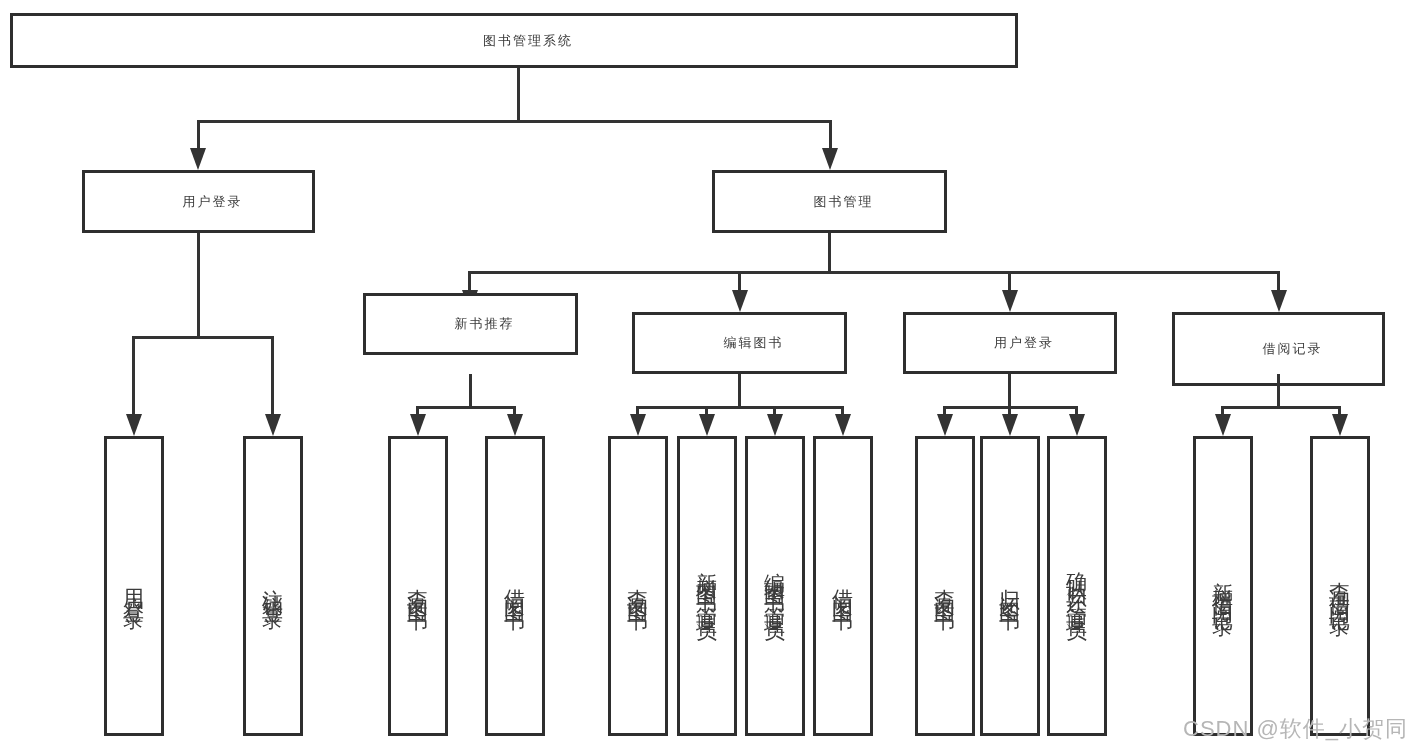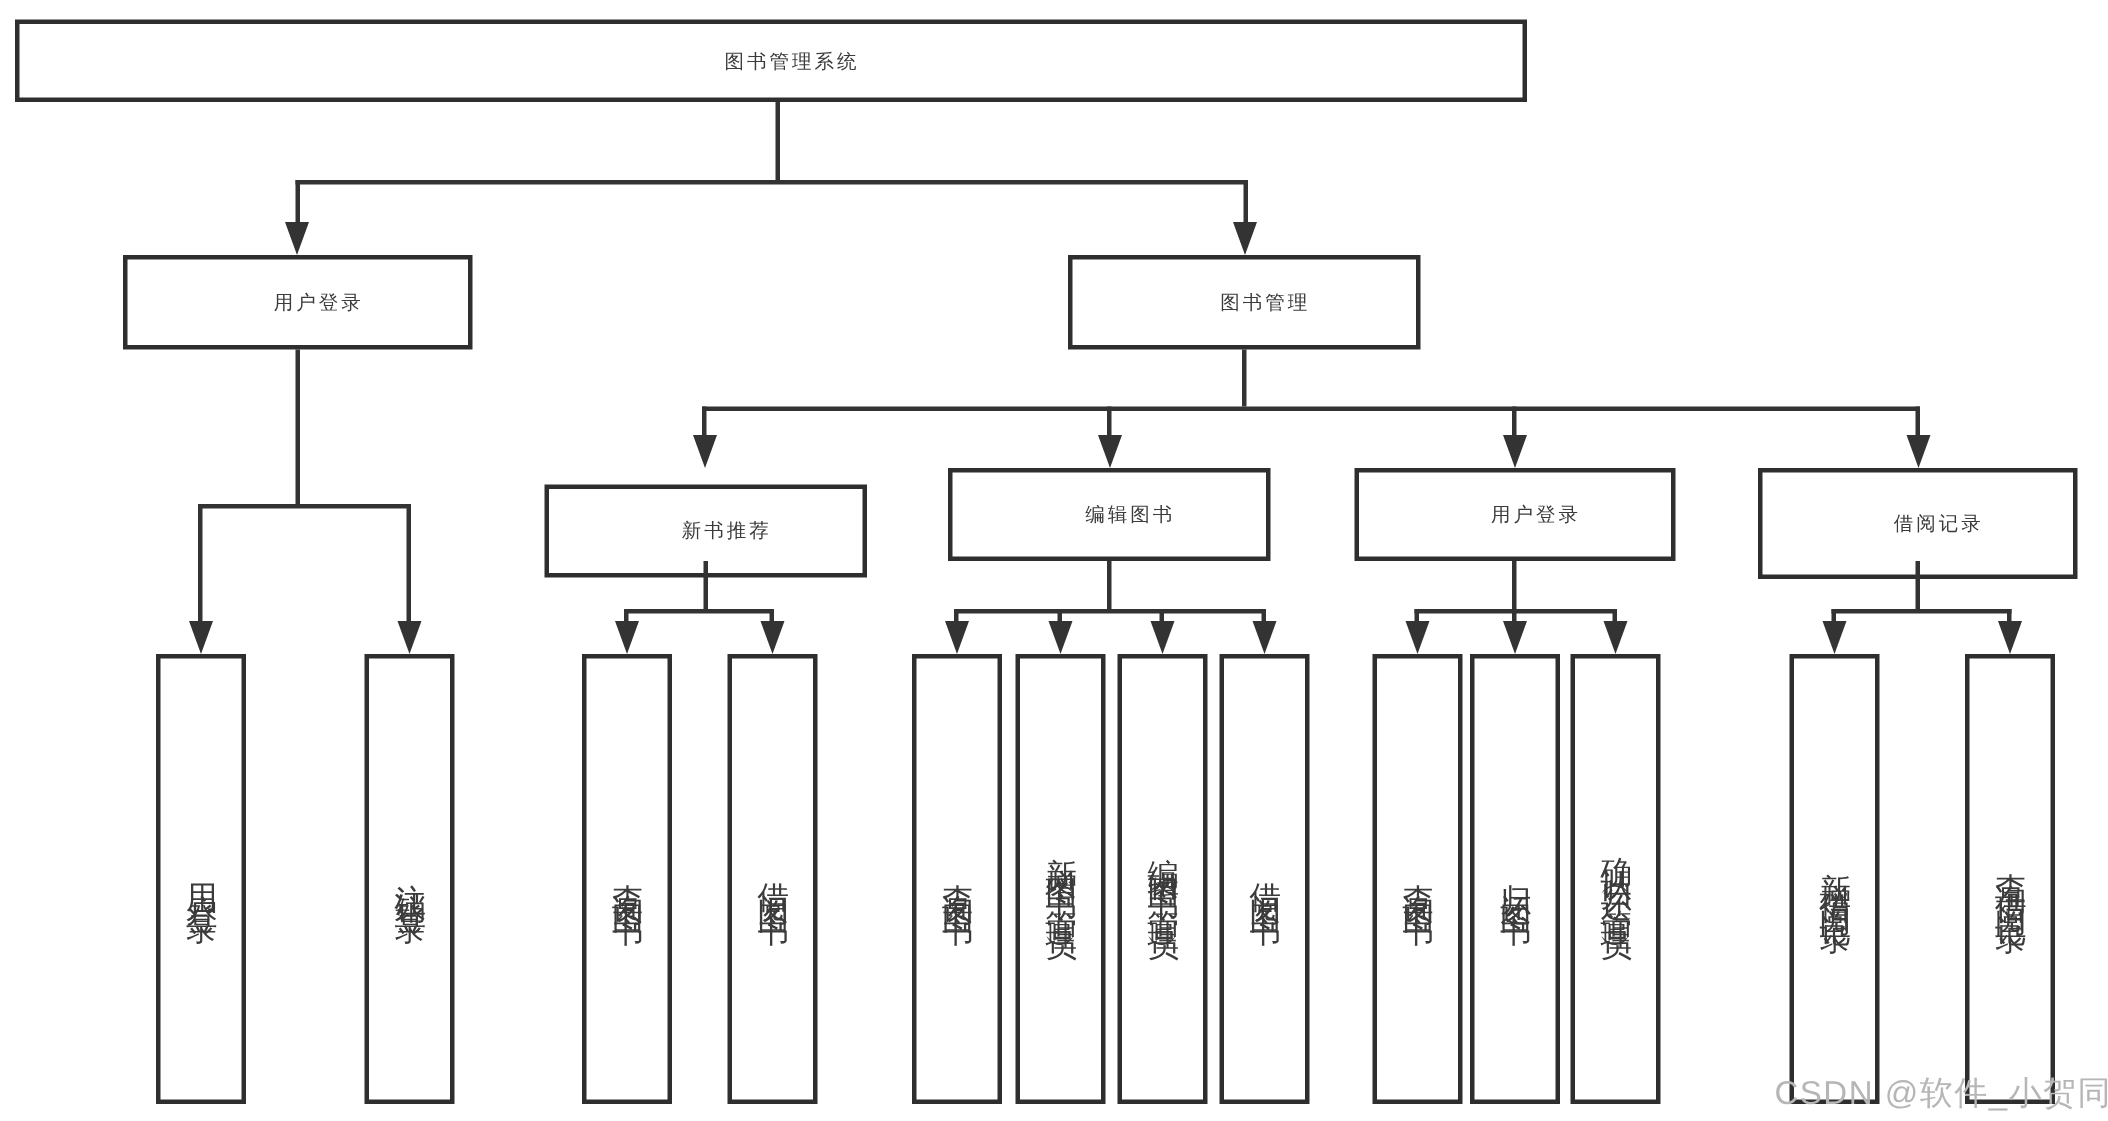--- a/index.html
+++ b/index.html
@@ -54,21 +54,21 @@
   <div class="hl" style="left:468px;top:271px;width:812px"></div>
   <div class="vl" style="left:468px;top:271px;height:21px"></div>
   <div class="ar" style="left:462px;top:290px"></div>
   <div class="vl" style="left:738px;top:271px;height:21px"></div>
   <div class="ar" style="left:732px;top:290px"></div>
   <div class="vl" style="left:1008px;top:271px;height:21px"></div>
   <div class="ar" style="left:1002px;top:290px"></div>
   <div class="vl" style="left:1277px;top:271px;height:21px"></div>
   <div class="ar" style="left:1271px;top:290px"></div>
 
-  <div class="node h-node" style="left:363px;top:323px;width:215px;height:62px">新书推荐</div>
+  <div class="node h-node" style="left:363px;top:293px;width:215px;height:62px">新书推荐</div>
   <div class="node h-node" style="left:632px;top:312px;width:215px;height:62px">编辑图书</div>
   <div class="node h-node" style="left:903px;top:312px;width:214px;height:62px">用户登录</div>
   <div class="node h-node" style="left:1172px;top:312px;width:213px;height:74px">借阅记录</div>
 
   <div class="vl" style="left:469px;top:374px;height:32px"></div>
   <div class="vl" style="left:738px;top:374px;height:32px"></div>
   <div class="vl" style="left:1008px;top:374px;height:32px"></div>
   <div class="vl" style="left:1277px;top:374px;height:32px"></div>
 
   <div class="hl" style="left:416px;top:406px;width:100px"></div>

